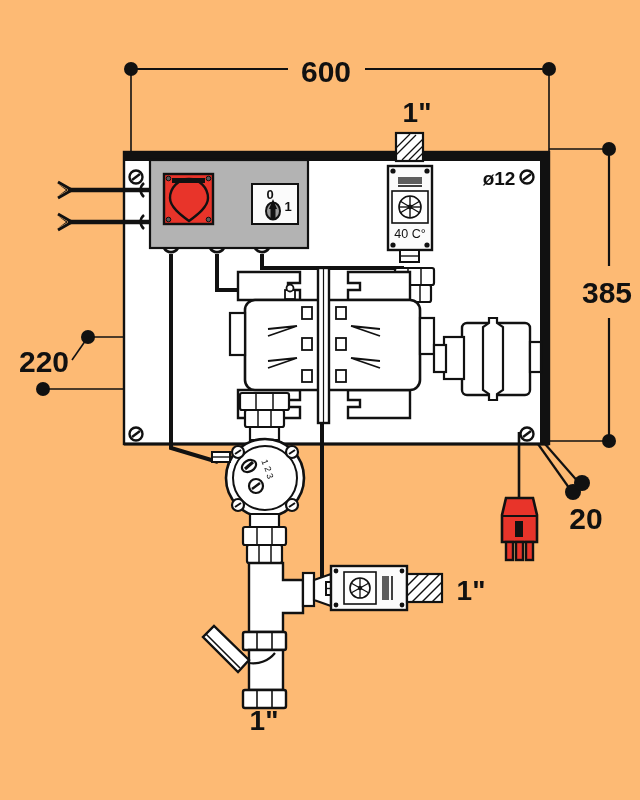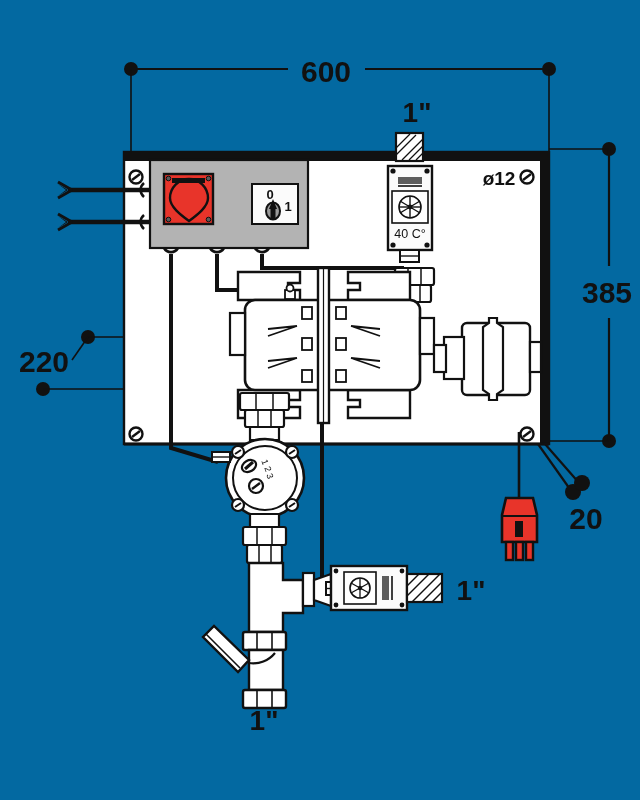--- a/index.html
+++ b/index.html
@@ -11,21 +11,21 @@
     width: 640px;
     height: 800px;
     font-family: "Liberation Sans", sans-serif;
     overflow: hidden;
     position: relative;
   }
   #stage {
     position: relative;
     width: 640px;
     height: 800px;
-    background: #0369a1;
+    background: #fdba74;
     text-decoration: underline;
   }
   #drawing {
     position: absolute;
     left: 0;
     top: 0;
     width: 640px;
     height: 800px;
   }
   .dimtext {

